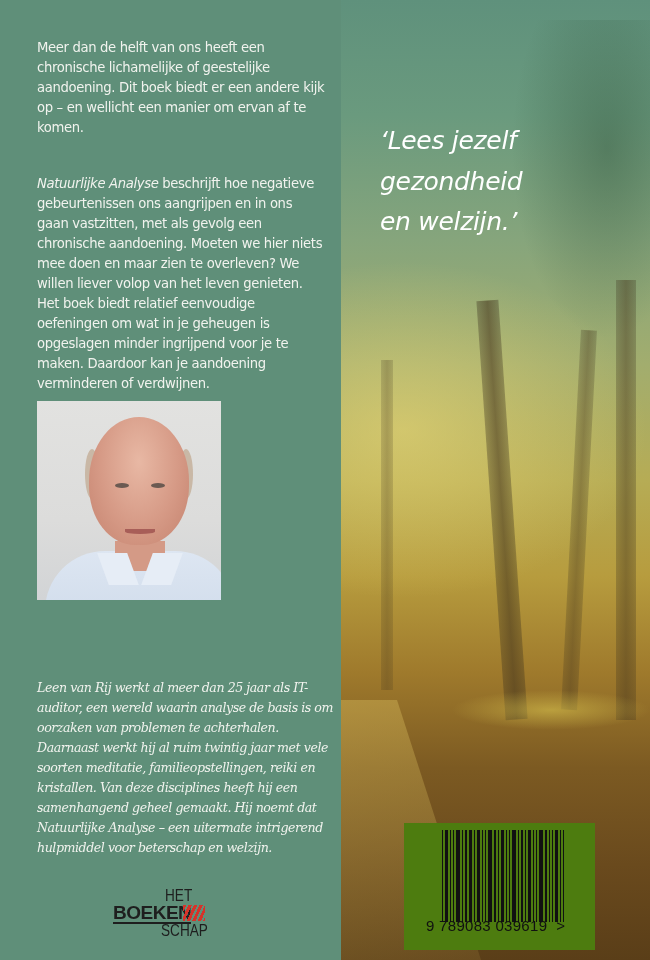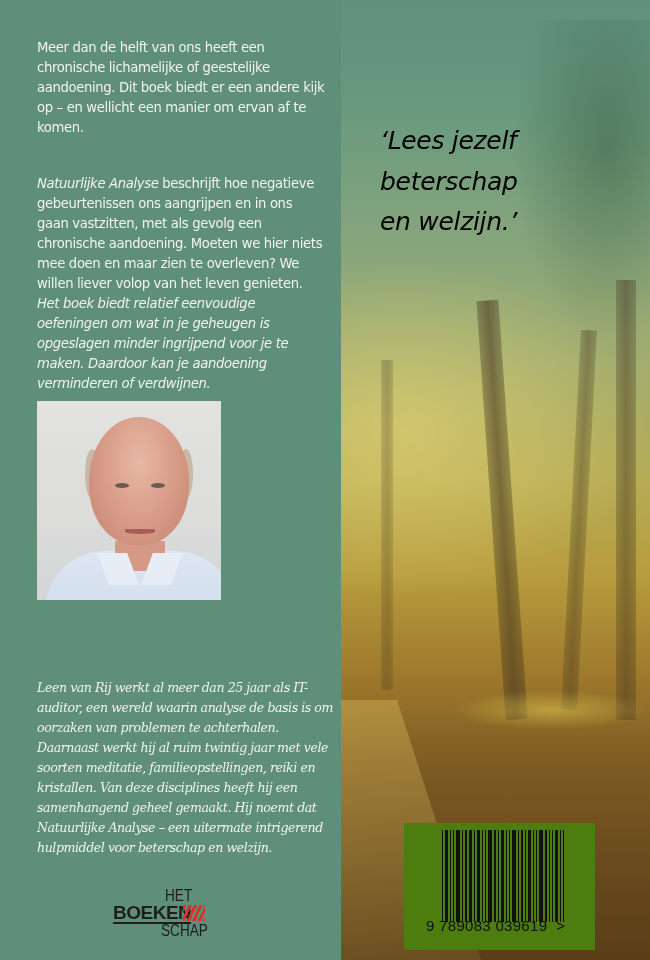--- a/index.html
+++ b/index.html
@@ -12,21 +12,21 @@
     }
     .blurb {
       position: absolute; left: 37px; width: 290px;
       font-family: "DejaVu Sans", sans-serif;
       font-size: 13.2px; line-height: 20px; color: #f1f3ee;
       letter-spacing: -0.35px;
     }
     .blurb em { font-style: italic; }
     .b1 { top: 38px; }
     .b2 { top: 174px; }
-    .b3 { top: 294px; font-style: italic; }
+    .b3 { top: 294px; }
 
     .author-photo {
       position: absolute; left: 37px; top: 401px; width: 184px; height: 199px;
       background: linear-gradient(180deg, #e2e2e0 0%, #dcdcdb 60%, #d2d4d6 100%);
       overflow: hidden;
     }
     .photo-head {
       position: absolute; left: 52px; top: 16px; width: 100px; height: 128px;
       border-radius: 50% 50% 46% 46%;
       background: radial-gradient(ellipse at 50% 35%, #e8b8a4 0%, #d69a86 55%, #c4826e 100%);
@@ -78,21 +78,21 @@
     .foliage { position:absolute; left:170px; top:20px; width:160px; height:320px;
       background: radial-gradient(ellipse at 60% 40%, rgba(50,85,60,0.45) 0%, rgba(50,85,60,0) 70%); }
     .path { position:absolute; left:0; top:700px; width:140px; height:260px;
       background: linear-gradient(170deg, rgba(200,170,80,0.55), rgba(140,110,50,0.3)); clip-path: polygon(0 0, 40% 0, 100% 100%, 0 100%); }
     .grass { position:absolute; left:110px; top:690px; width:200px; height:40px;
       background: radial-gradient(ellipse, rgba(220,200,80,0.55) 0%, rgba(220,200,80,0) 70%); }
 
     .quote {
       position: absolute; left: 380px; top: 121px; width: 260px;
       font-family: "DejaVu Sans", sans-serif; font-style: italic;
-      font-size: 25px; line-height: 40.5px; color: #000000;
+      font-size: 25px; line-height: 40.5px; color: #ffffff;
       letter-spacing: -0.3px;
     }
 
     .barcode-box {
       position: absolute; left: 404px; top: 823px; width: 191px; height: 127px;
       background: #4d7c0f;
     }
     .bars { position:absolute; left:38px; top:7px; width:132px; height:92px; display:flex; align-items:stretch; }
     .bars span { display:block; background:#111; margin-right:2px; }
     .barcode-num {
@@ -139,21 +139,21 @@
     <div class="trunk t3"></div>
     <div class="trunk t1"></div>
     <div class="trunk t2"></div>
     <div class="trunk t4"></div>
     <div class="grass"></div>
     <div class="path"></div>
   </div>
 
   <div class="quote">
     <div>‘Lees jezelf</div>
-    <div>beterschap</div>
+    <div>gezondheid</div>
     <div>en welzijn.’</div>
   </div>
 
   <div class="barcode-box">
     <div class="bars">
       <span style="width:1px"></span>
         <span style="width:3px"></span>
         <span style="width:1px"></span>
         <span style="width:1px"></span>
       <span style="width:4px"></span>

